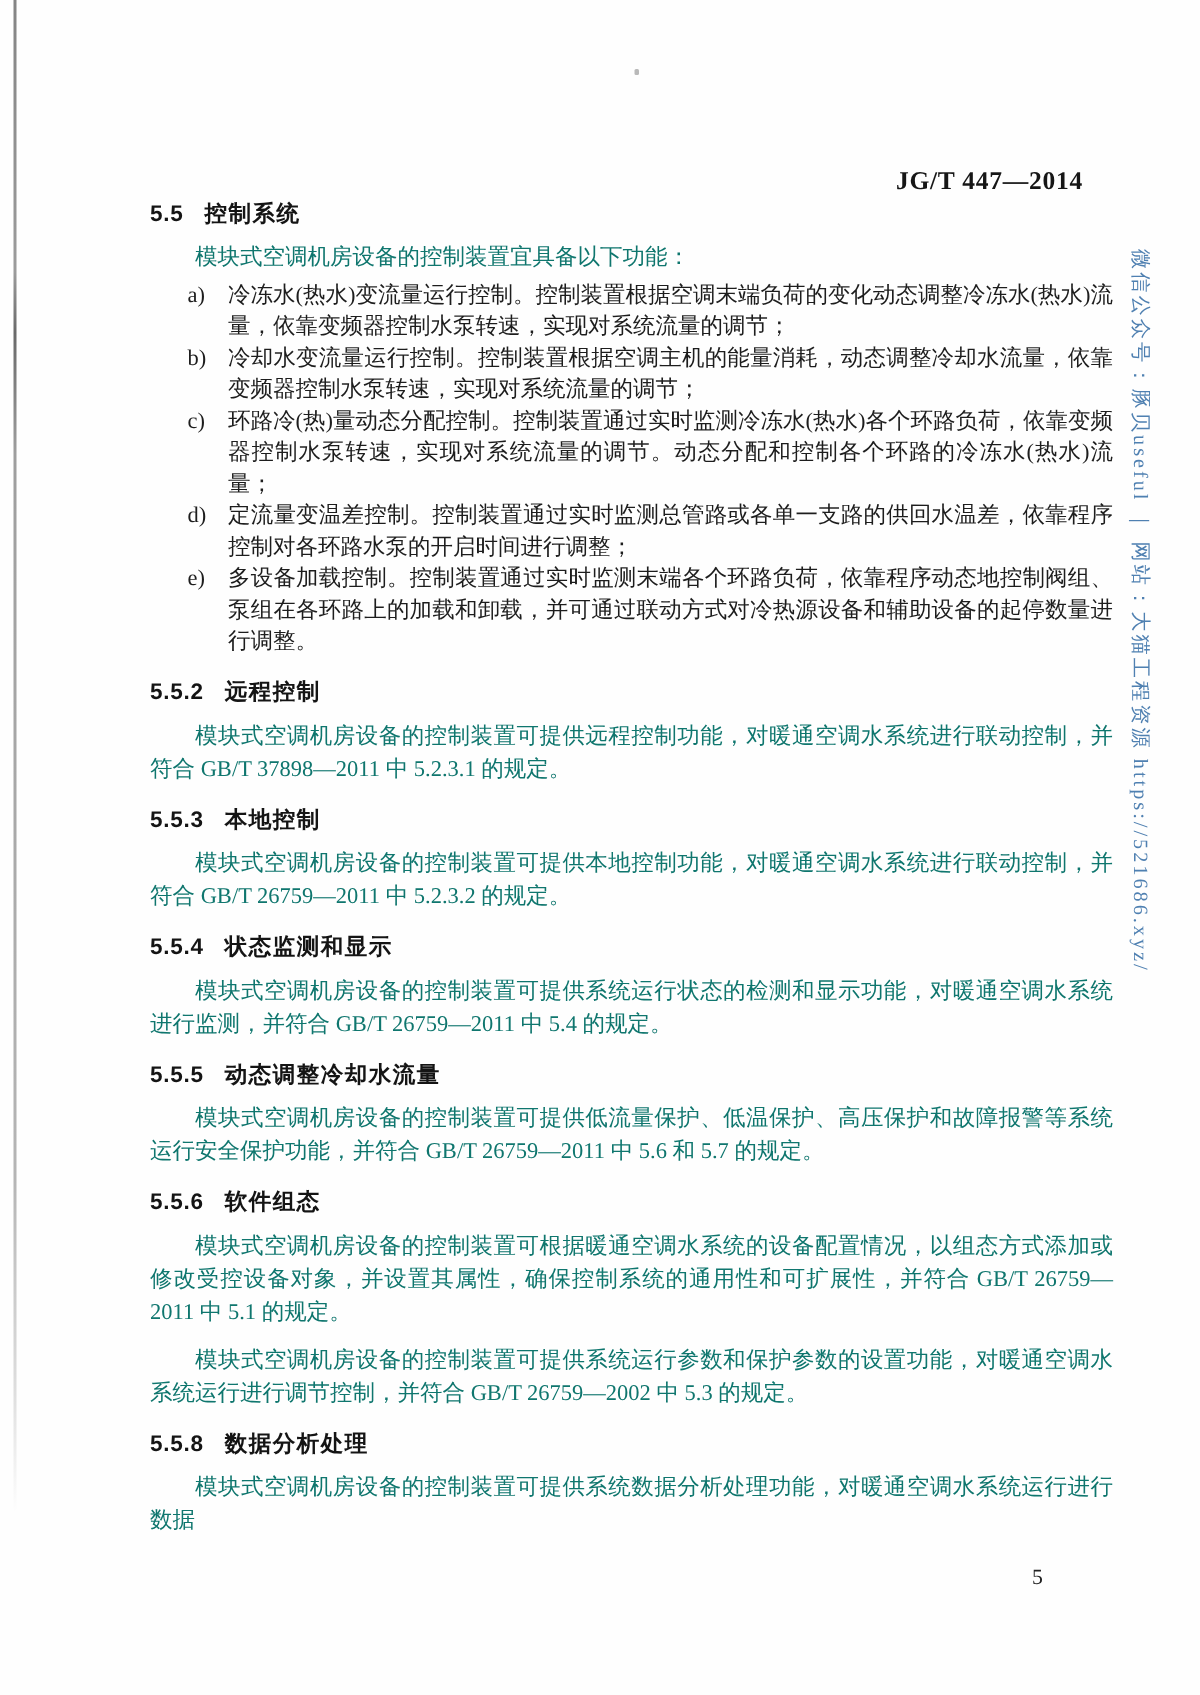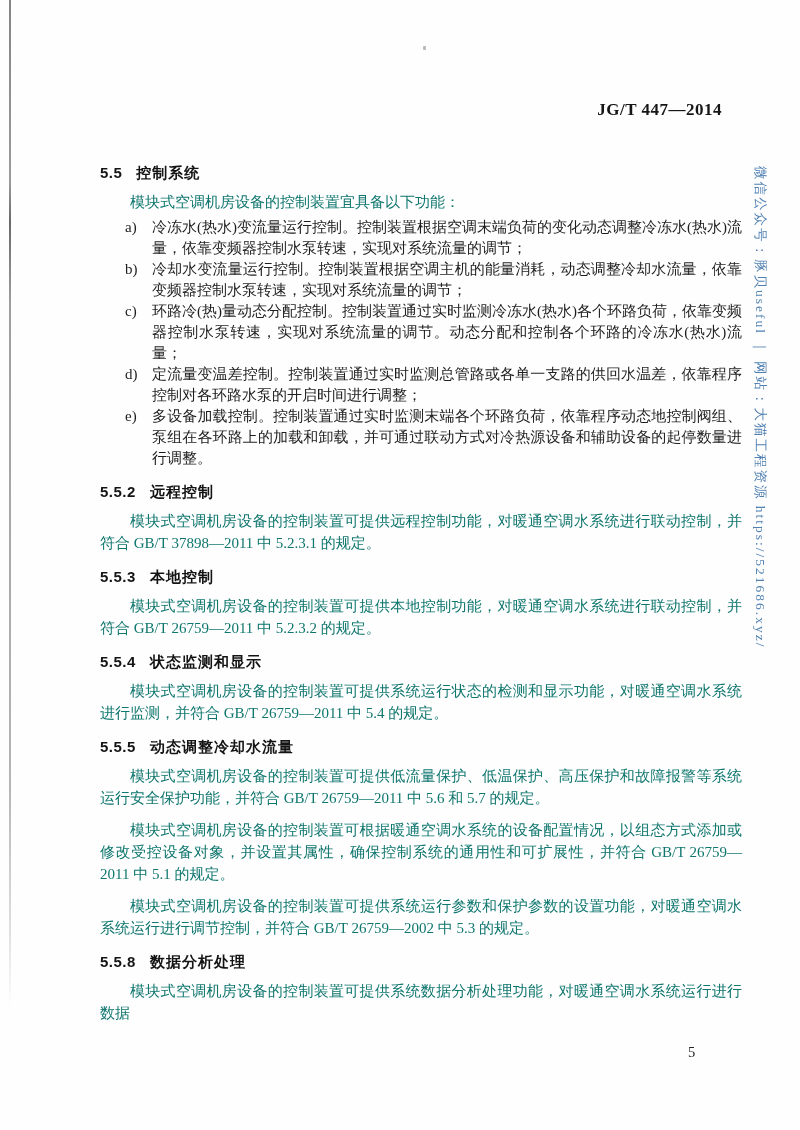--- a/index.html
+++ b/index.html
@@ -20,27 +20,27 @@
       #6f6f6f 0%, #8a8a8a 18%, #4f4f4f 22%, #8d8d8d 30%,
       #9a9a9a 55%, #a8a8a8 78%, rgba(170,170,170,.45) 92%, rgba(170,170,170,0) 100%);
     opacity:.85;
   }
   .scan-dot{
     position:absolute;left:423px;top:46px;width:3px;height:4px;
     background:#b9b9b9;border-radius:1px;
   }
 
   .std-header{
-    position:absolute;top:100px;right:78px;
+    position:absolute;top:111px;right:78px;
     font-family:"Liberation Serif","DejaVu Serif",serif;
     font-weight:bold;font-size:17px;letter-spacing:.5px;color:#161616;
   }
 
   .content{
-    position:absolute;left:100px;top:158px;width:642px;
+    position:absolute;left:100px;top:128px;width:642px;
   }
   .sec-heading{
     font-family:"Liberation Sans","DejaVu Sans",sans-serif;
     font-weight:bold;font-size:15px;line-height:17px;color:#141414;
     margin:14px 0 0 0;
   }
   .sec-heading.first{margin-top:6px;}
   .sec-num{letter-spacing:.5px;}
   .sec-title{margin-left:14px;letter-spacing:1px;}
 
@@ -97,20 +97,21 @@
       <div class="list-item"><span class="list-label">d)</span><span class="list-text">定流量变温差控制。控制装置通过实时监测总管路或各单一支路的供回水温差，依靠程序控制对各环路水泵的开启时间进行调整；</span></div>
       <div class="list-item"><span class="list-label">e)</span><span class="list-text">多设备加载控制。控制装置通过实时监测末端各个环路负荷，依靠程序动态地控制阀组、泵组在各环路上的加载和卸载，并可通过联动方式对冷热源设备和辅助设备的起停数量进行调整。</span></div>
       <div class="sec-heading"><span class="sec-num">5.5.2</span><span class="sec-title">远程控制</span></div>
       <p class="body-para">模块式空调机房设备的控制装置可提供远程控制功能，对暖通空调水系统进行联动控制，并符合 GB/T 37898—2011 中 5.2.3.1 的规定。</p>
       <div class="sec-heading"><span class="sec-num">5.5.3</span><span class="sec-title">本地控制</span></div>
       <p class="body-para">模块式空调机房设备的控制装置可提供本地控制功能，对暖通空调水系统进行联动控制，并符合 GB/T 26759—2011 中 5.2.3.2 的规定。</p>
       <div class="sec-heading"><span class="sec-num">5.5.4</span><span class="sec-title">状态监测和显示</span></div>
       <p class="body-para">模块式空调机房设备的控制装置可提供系统运行状态的检测和显示功能，对暖通空调水系统进行监测，并符合 GB/T 26759—2011 中 5.4 的规定。</p>
       <div class="sec-heading"><span class="sec-num">5.5.5</span><span class="sec-title">动态调整冷却水流量</span></div>
       <p class="body-para">模块式空调机房设备的控制装置可提供低流量保护、低温保护、高压保护和故障报警等系统运行安全保护功能，并符合 GB/T 26759—2011 中 5.6 和 5.7 的规定。</p>
+      <div class="sec-heading"><span class="sec-num">5.5.6</span><span class="sec-title">软件组态</span></div>
       <p class="body-para">模块式空调机房设备的控制装置可根据暖通空调水系统的设备配置情况，以组态方式添加或修改受控设备对象，并设置其属性，确保控制系统的通用性和可扩展性，并符合 GB/T 26759—2011 中 5.1 的规定。</p>
       <p class="body-para">模块式空调机房设备的控制装置可提供系统运行参数和保护参数的设置功能，对暖通空调水系统运行进行调节控制，并符合 GB/T 26759—2002 中 5.3 的规定。</p>
       <div class="sec-heading"><span class="sec-num">5.5.8</span><span class="sec-title">数据分析处理</span></div>
       <p class="body-para">模块式空调机房设备的控制装置可提供系统数据分析处理功能，对暖通空调水系统运行进行数据</p>
     </main>
 
   <div class="watermark" style="color: rgb(61, 115, 169);">微信公众号：豚贝useful ｜ 网站：大猫工程资源 https://521686.xyz/</div>
 
   <div class="page-number">5</div>
 </div>

